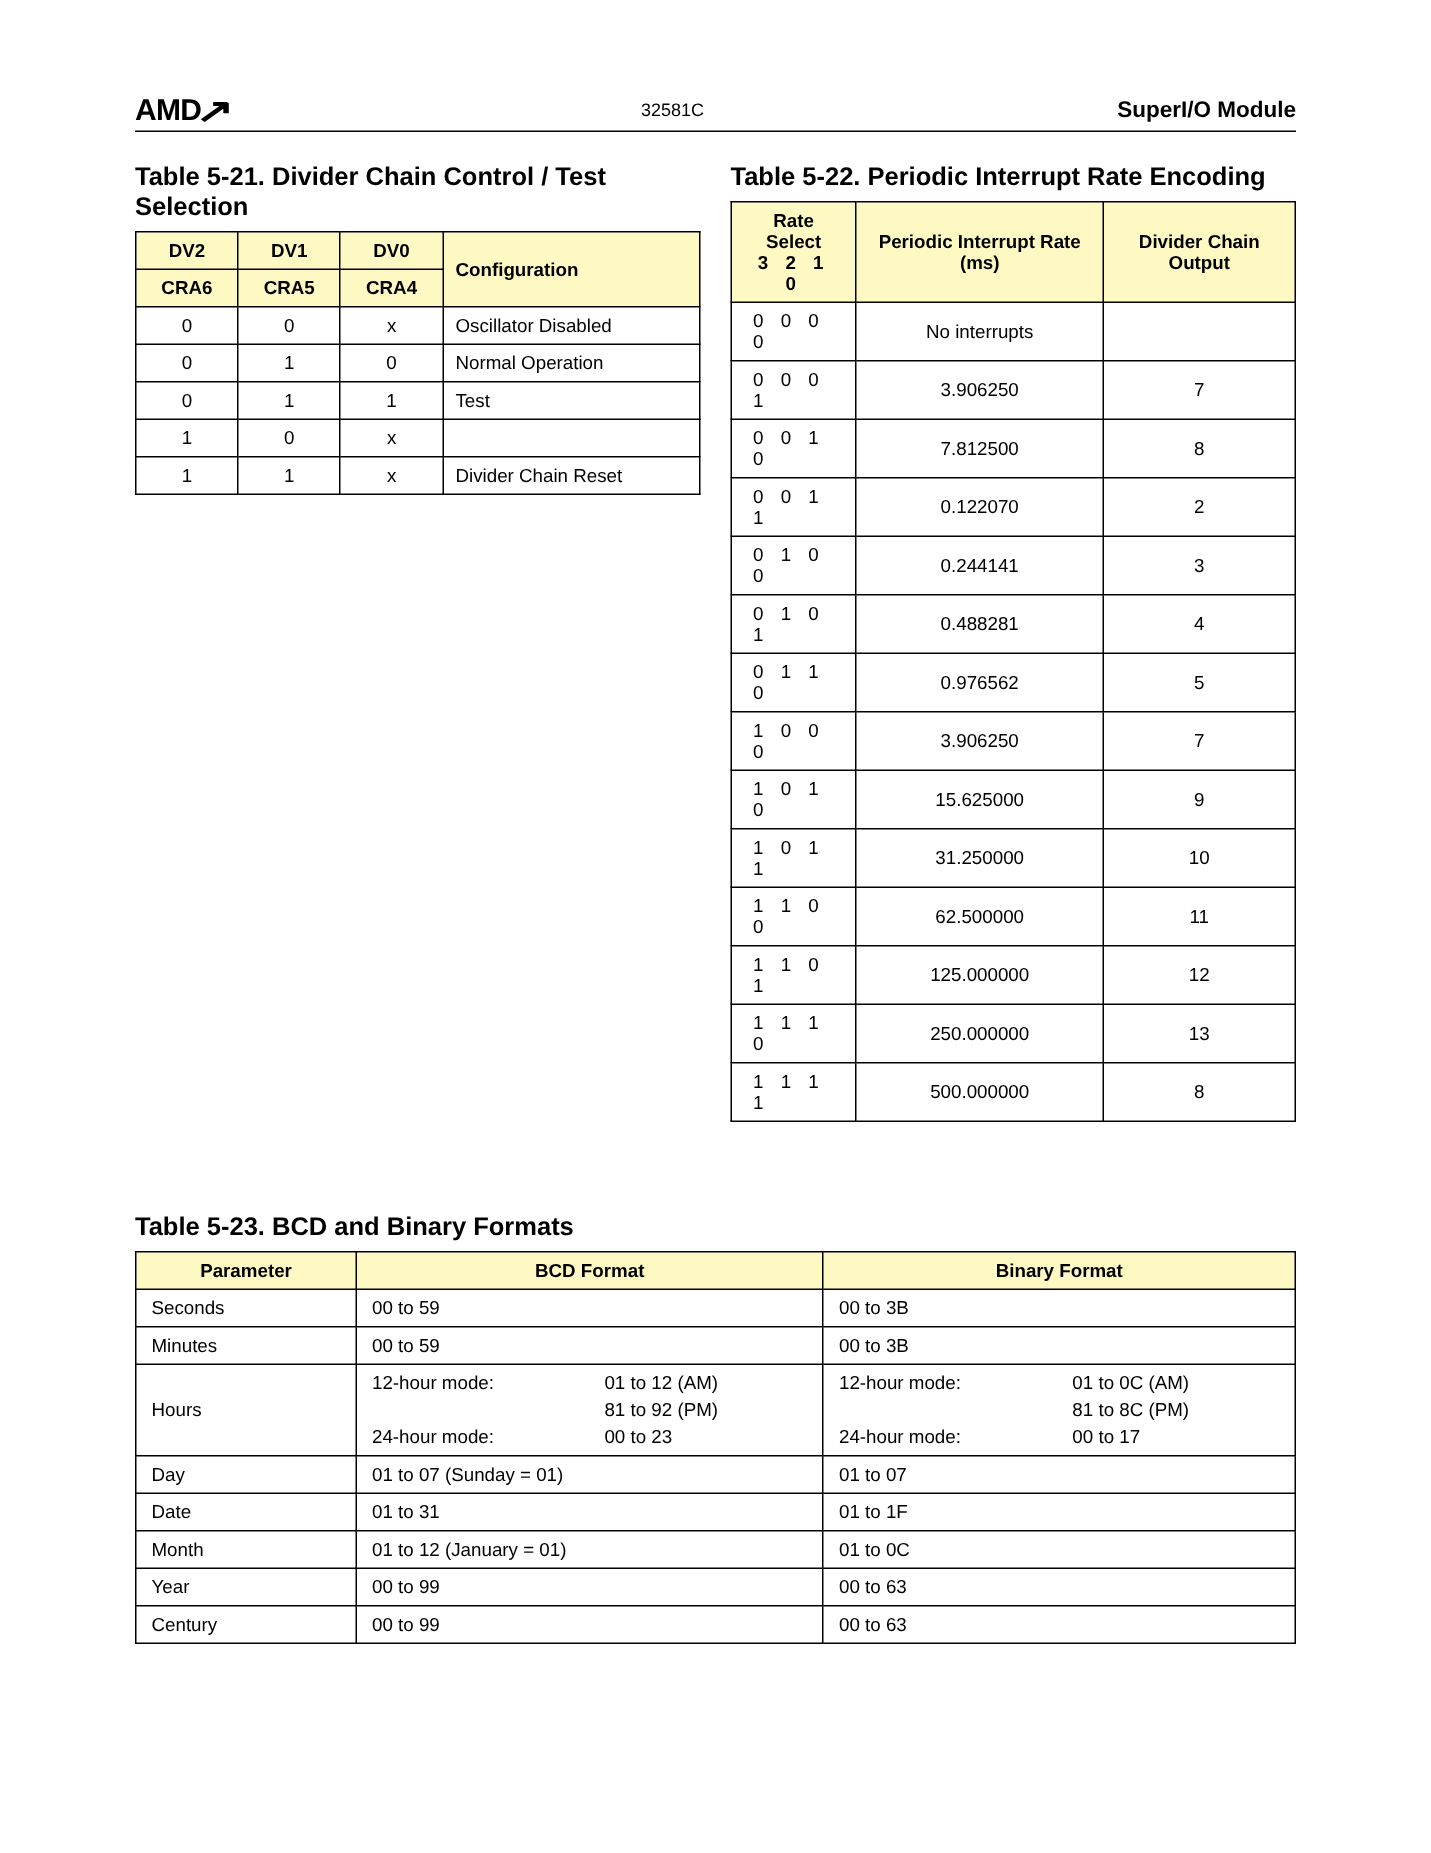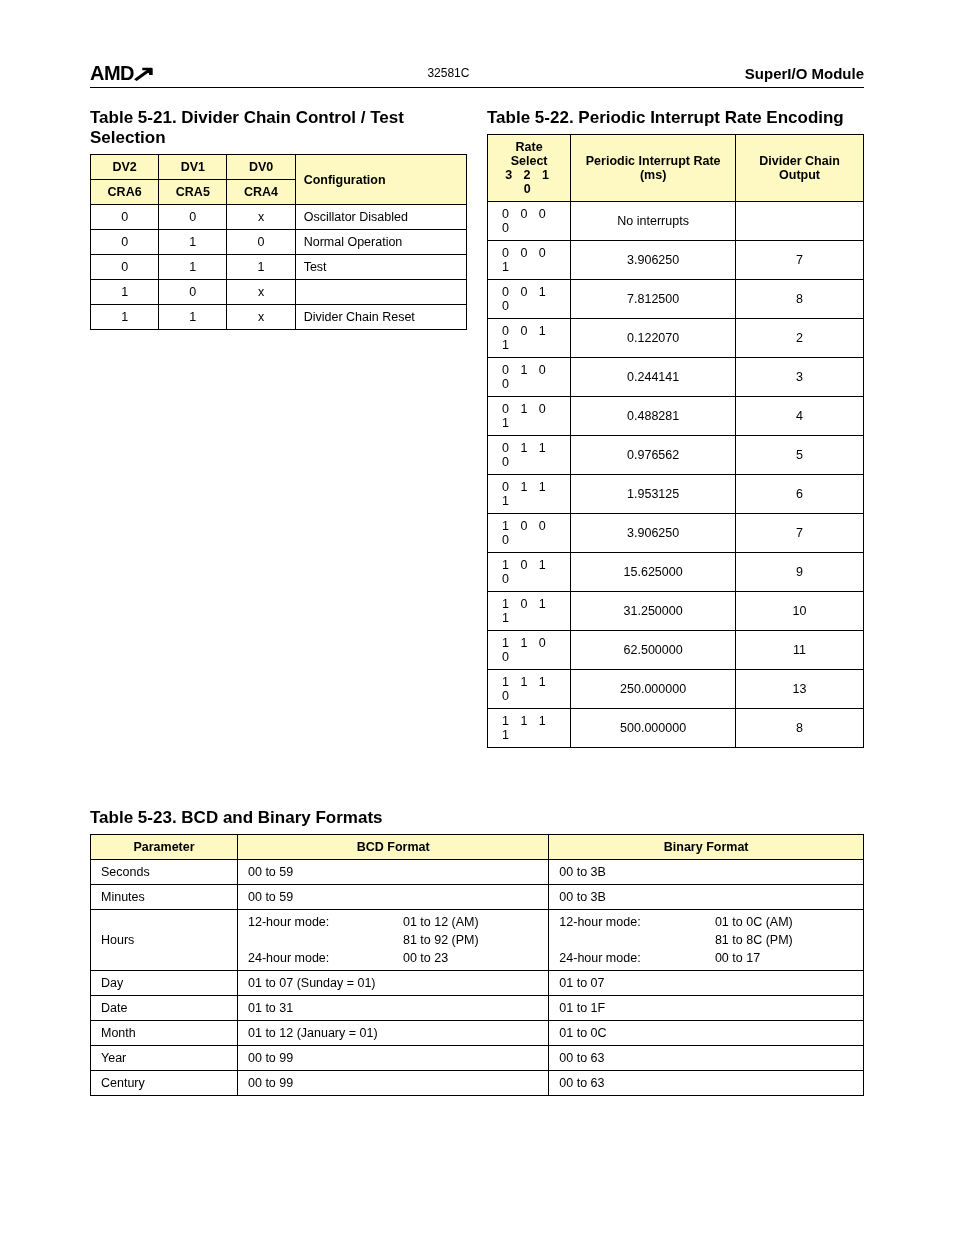--- a/index.html
+++ b/index.html
@@ -180,43 +180,43 @@
             <td class="rs">0 1 0 1</td>
             <td>0.488281</td>
             <td>4</td>
           </tr>
           <tr>
             <td class="rs">0 1 1 0</td>
             <td>0.976562</td>
             <td>5</td>
           </tr>
           <tr>
-            <td class="rs">0 1 1 1</td>
-            <td>1.953125</td>
-            <td>6</td>
-          </tr>
-          <tr>
             <td class="rs">1 0 0 0</td>
             <td>3.906250</td>
             <td>7</td>
           </tr>
           <tr>
             <td class="rs">1 0 1 0</td>
             <td>15.625000</td>
             <td>9</td>
           </tr>
           <tr>
             <td class="rs">1 0 1 1</td>
             <td>31.250000</td>
             <td>10</td>
           </tr>
           <tr>
             <td class="rs">1 1 0 0</td>
             <td>62.500000</td>
             <td>11</td>
+          </tr>
+          <tr>
+            <td class="rs">1 1 0 1</td>
+            <td>125.000000</td>
+            <td>12</td>
           </tr>
           <tr>
             <td class="rs">1 1 1 0</td>
             <td>250.000000</td>
             <td>13</td>
           </tr>
           <tr>
             <td class="rs">1 1 1 1</td>
             <td>500.000000</td>
             <td>8</td>

